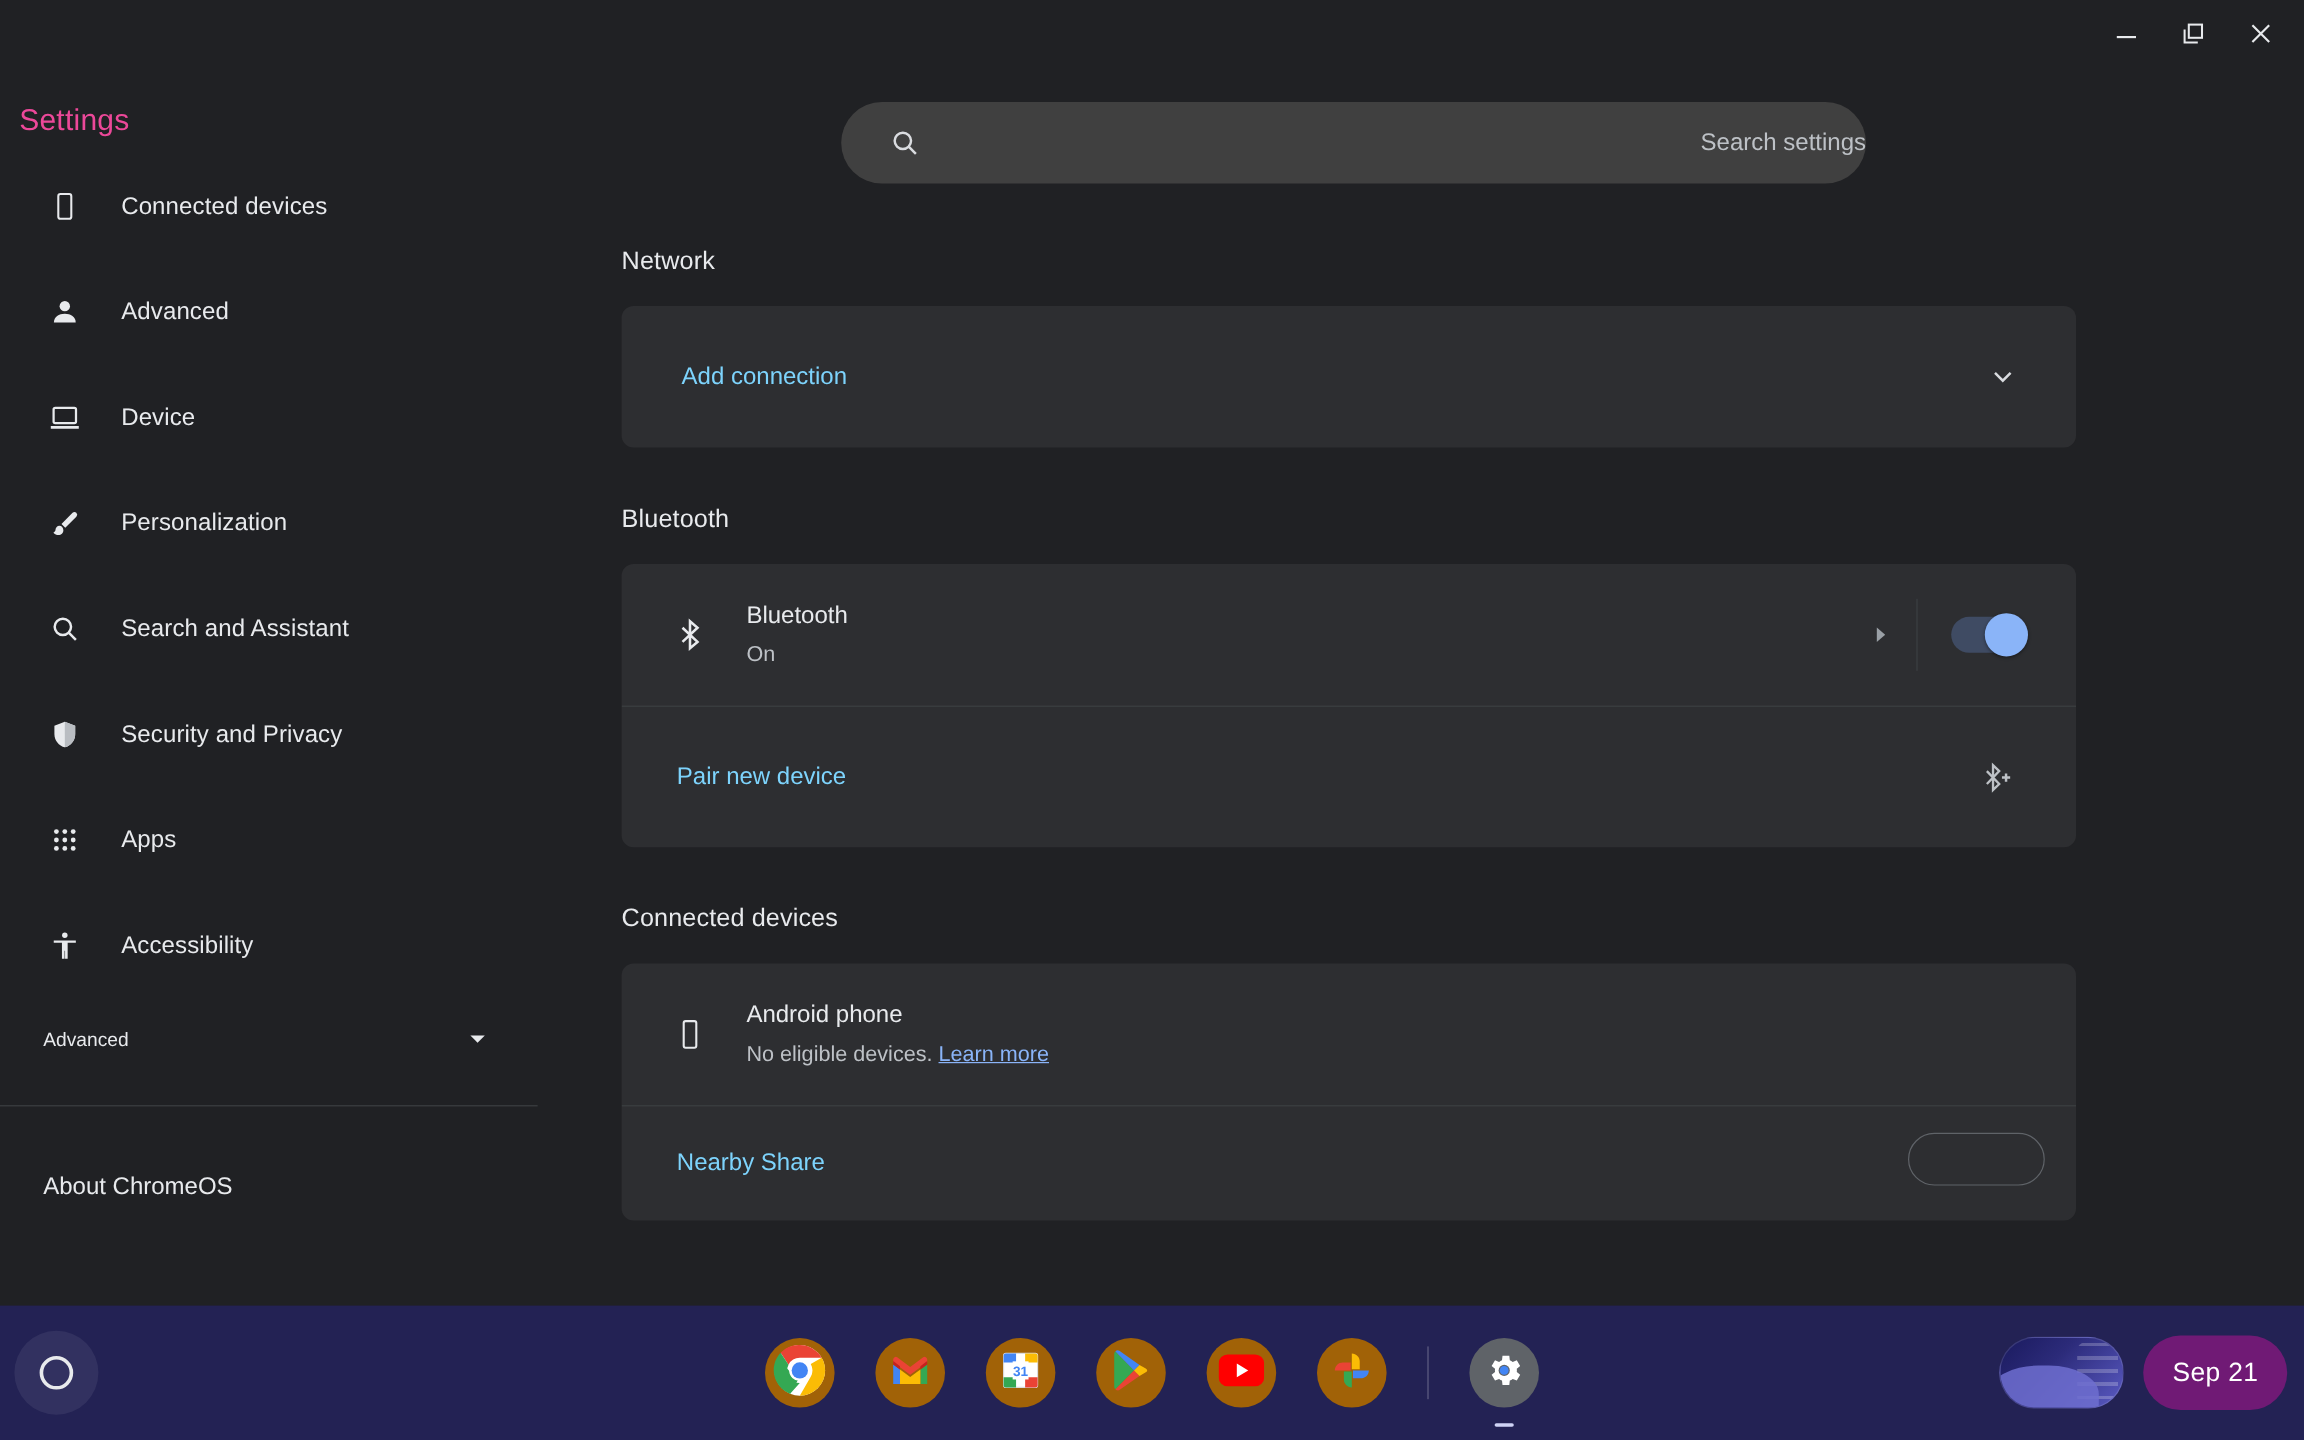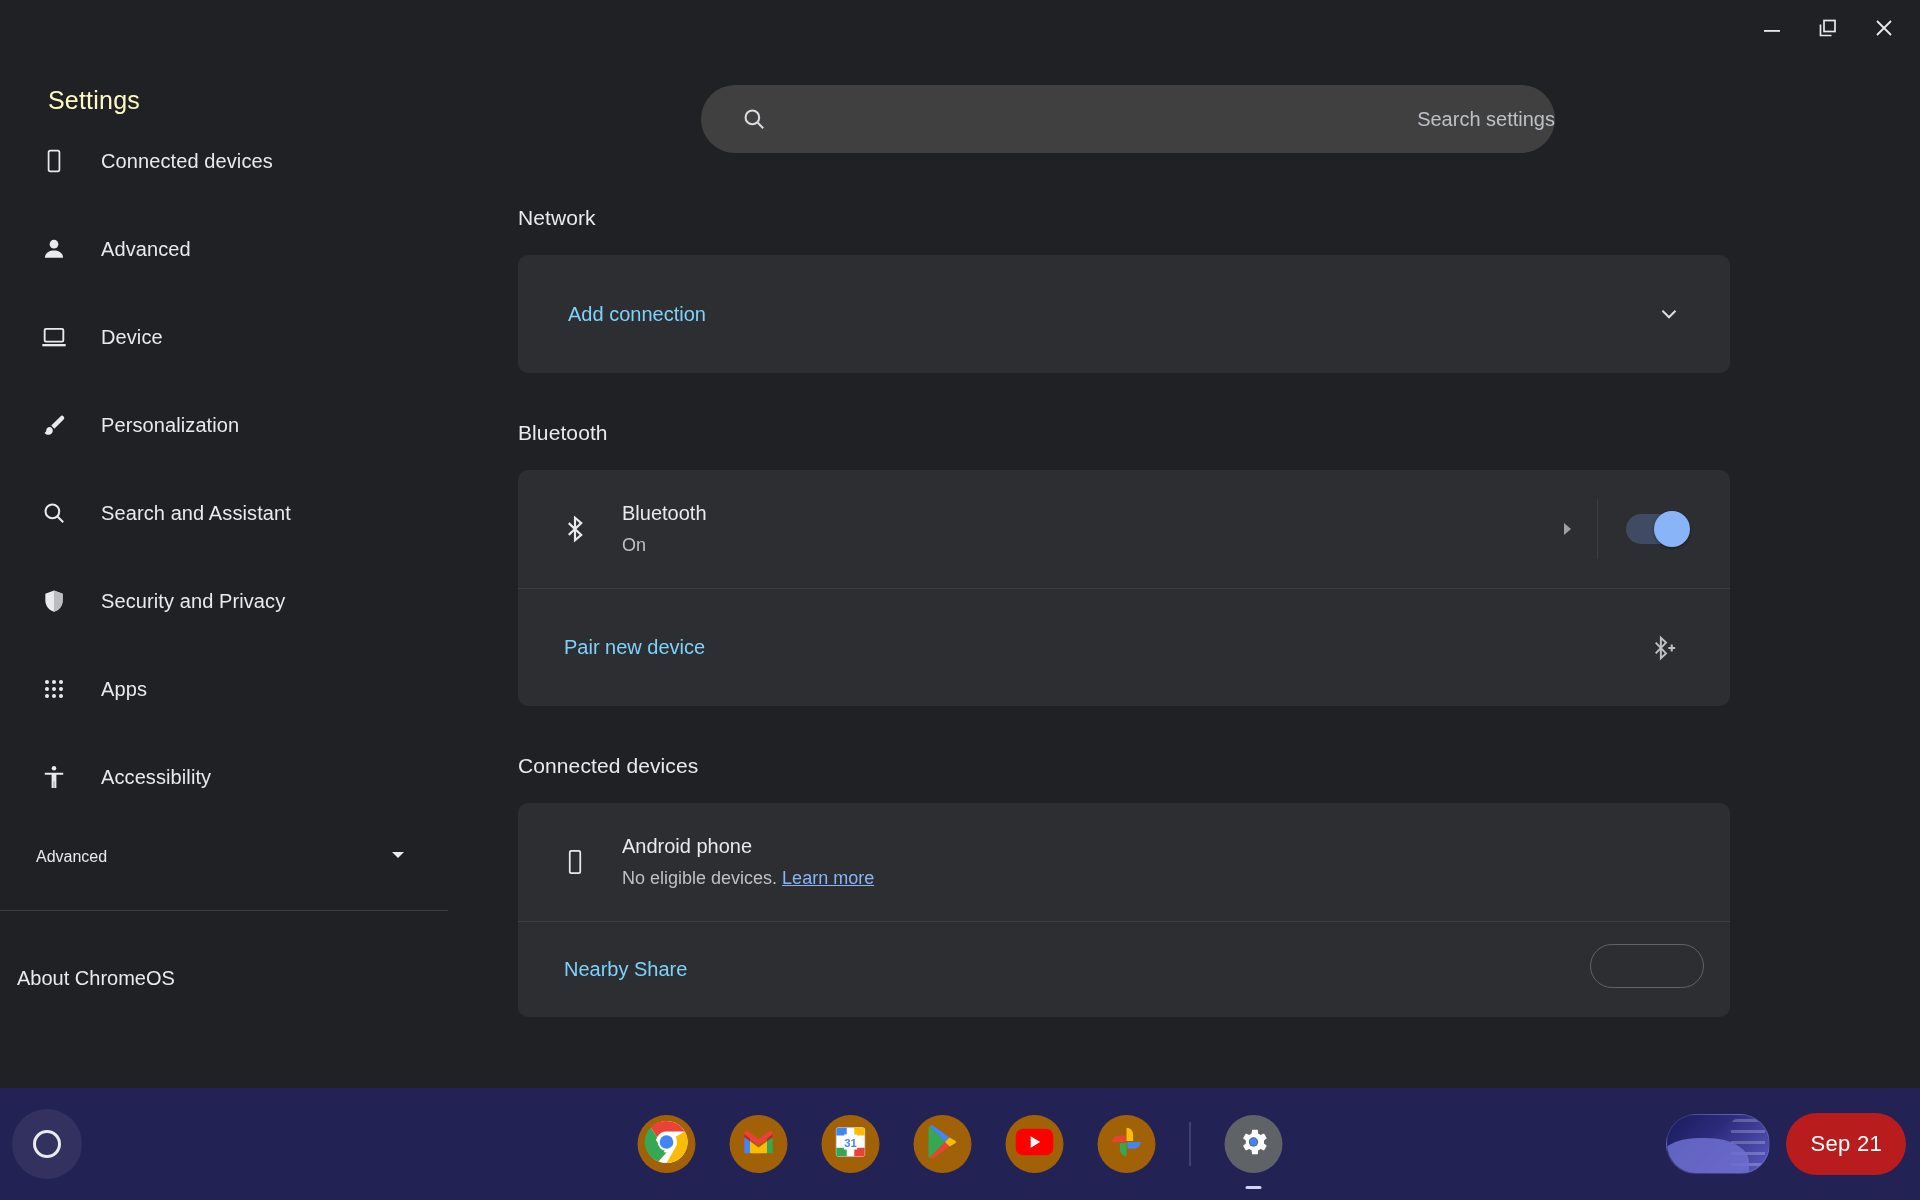--- a/index.html
+++ b/index.html
@@ -26,22 +26,22 @@
 
   
   .body-row { position:absolute; top:56px; left:0; width:1920px; height:1088px; display:flex; }
 
   
   .sidebar {
     width:448px; flex:0 0 448px; padding-top:30px;
     position:relative;
   }
   .settings-title {
-    font-size:25px; color:#fef9c3; font-weight:400;
-    padding-left:48px; margin-bottom:21px; letter-spacing:.2px;
+    font-size:25px; color:#ec4899; font-weight:400;
+    padding-left:16px; margin-bottom:32px; letter-spacing:.2px;
   }
   .nav-item {
     display:flex; align-items:center; height:50px; padding-left:34px;
     margin-bottom:38px; cursor:pointer;
   }
   .nav-item .ic {
     width:40px; flex:0 0 40px; display:flex; align-items:center; justify-content:center;
     color:#e8eaed;
   }
   .nav-item .lbl {
@@ -49,21 +49,21 @@
   }
   .advanced-row {
     display:flex; align-items:center; justify-content:space-between;
     height:46px; padding:0 40px 0 36px; margin-top:-6px; cursor:pointer;
   }
   .advanced-row .lbl { font-size:16px; color:#e8eaed; }
   .sidebar-divider {
     height:1px; background:#3c4043; margin:30px 0 0 0; width:448px;
   }
   .about-row {
-    display:flex; align-items:center; height:50px; padding-left:17px; margin-top:42px; cursor:pointer;
+    display:flex; align-items:center; height:50px; padding-left:36px; margin-top:42px; cursor:pointer;
   }
   .about-row .lbl { font-size:20px; color:#e8eaed; }
 
   
   .main { flex:1; position:relative; }
 
   .searchbar {
     position:absolute; top:29px; left:253px;
     width:854px; height:68px; border-radius:34px;
     background:#404040; display:flex; align-items:center; cursor:text;justify-content:space-between;
@@ -129,21 +129,21 @@
              align-items:center; justify-content:center; cursor:pointer; position:relative; }
   .appicon.settings-app { background:#5f6368; }
   .shelf-sep { width:1px; height:44px; background:rgba(255,255,255,.28); }
   .running-dot {
     position:absolute; bottom:-16px; left:50%; transform:translateX(-50%);
     width:16px; height:3px; border-radius:2px; background:#cfd3f5;
   }
 
   .tray { position:absolute; right:14px; display:flex; align-items:center; gap:16px; }
   .tray-pill {
-    height:62px; border-radius:31px; background:#b91c1c; display:flex; align-items:center;
+    height:62px; border-radius:31px; background:#701a75; display:flex; align-items:center;
     padding:0 24px; gap:14px; cursor:pointer;
   }
   .tray-pill .tt { font-size:22px; color:#fff; letter-spacing:.3px; }
   .wallpaper-chip {
     width:104px; height:60px; border-radius:30px; overflow:hidden; cursor:pointer;
     background:linear-gradient(135deg,#1a1a5e 0%,#2c2b7a 40%,#5b5bc4 100%);
     position:relative; border:1px solid rgba(255,255,255,.12);
   }
   .wallpaper-chip::after{
     content:""; position:absolute; left:-10%; bottom:-30%; width:90%; height:90%;

